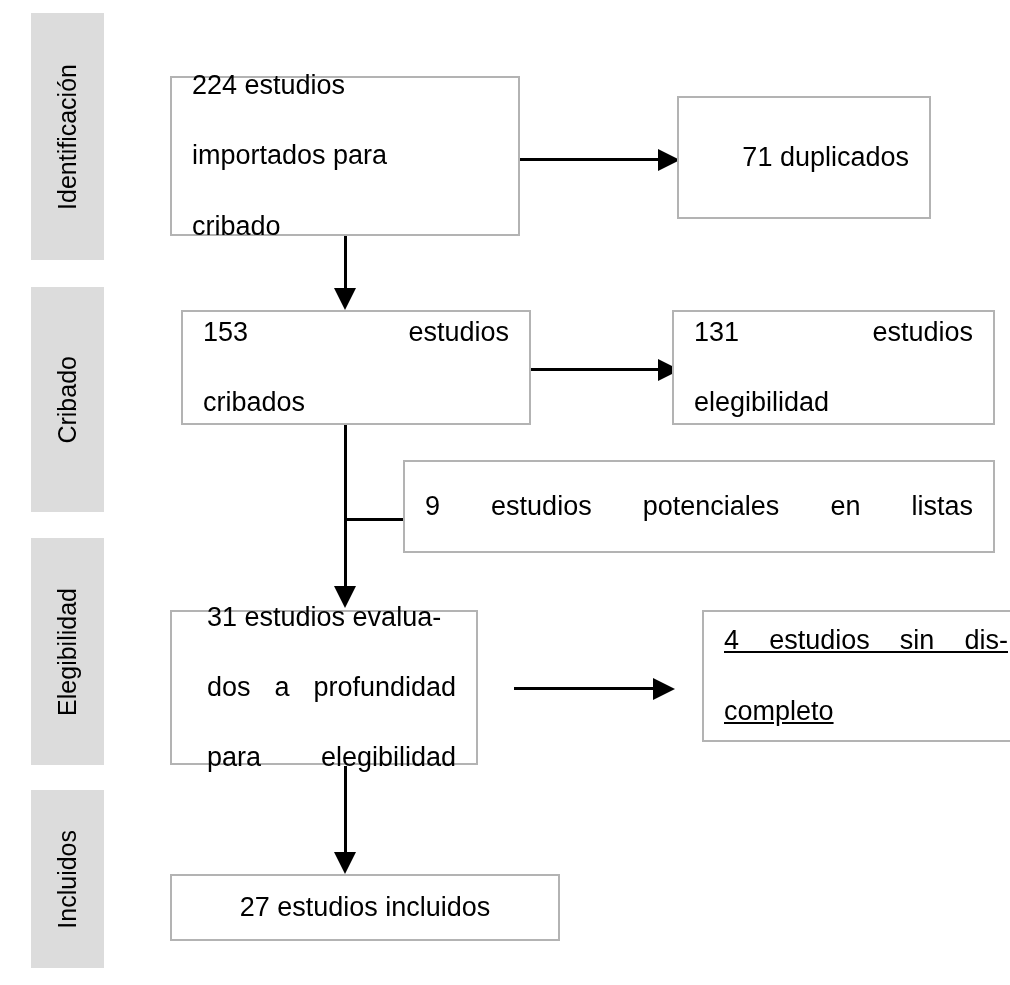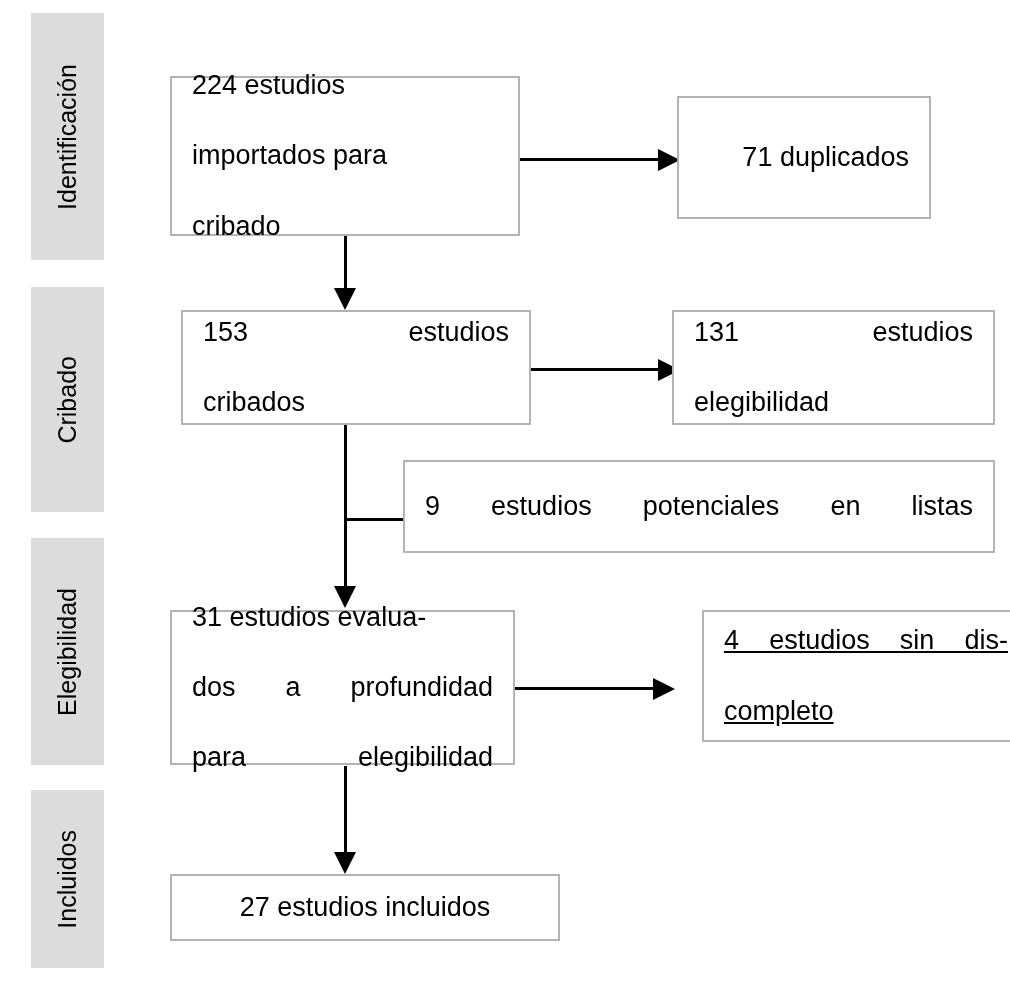--- a/index.html
+++ b/index.html
@@ -166,21 +166,21 @@
       <span class="nline">elegibilidad</span>
     </div>
   </div>
 
   <div class="box" style="left:403px; top:460px; width:592px; height:93px;">
     <div class="box-text">
       <span class="jline">9 estudios potenciales en listas</span>
     </div>
   </div>
 
-  <div class="box" style="left:170px; top:610px; width:345px; height:155px;">
+  <div class="box" style="left:170px; top:610px; width:308px; height:155px;padding-left:15px;">
     <div class="box-text">
       <span class="nline">31 estudios evalua-</span>
       <span class="jline">dos a profundidad</span>
       <span class="jline">para elegibilidad</span>
     </div>
   </div>
 
   <div class="box" style="left:702px; top:610px; width:328px; height:132px;text-decoration:underline;">
     <div class="box-text">
       <span class="jline">4 estudios sin dis-</span>

